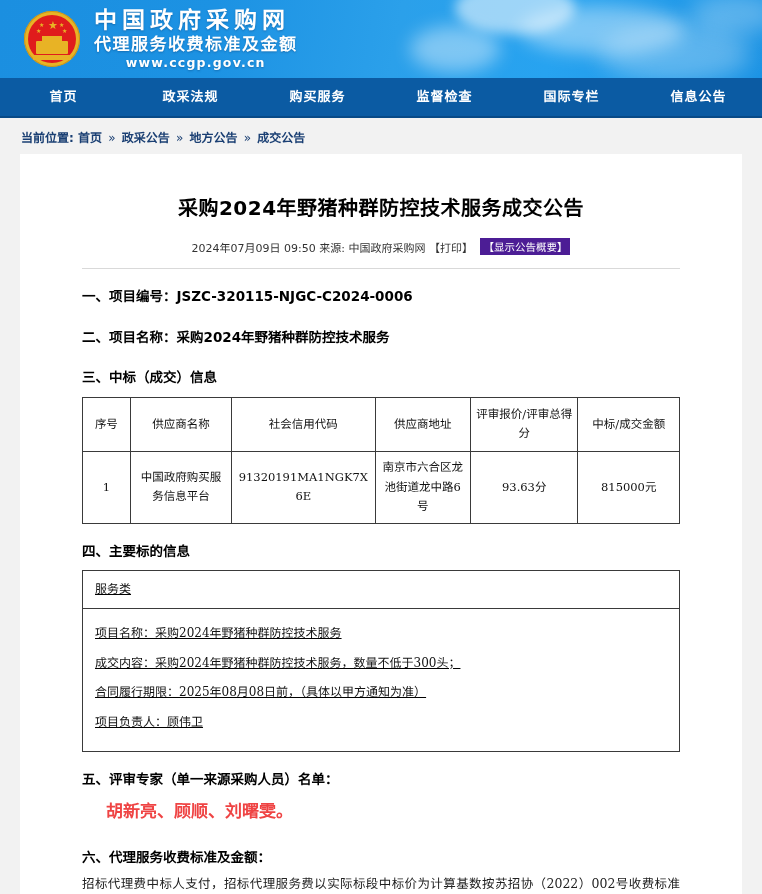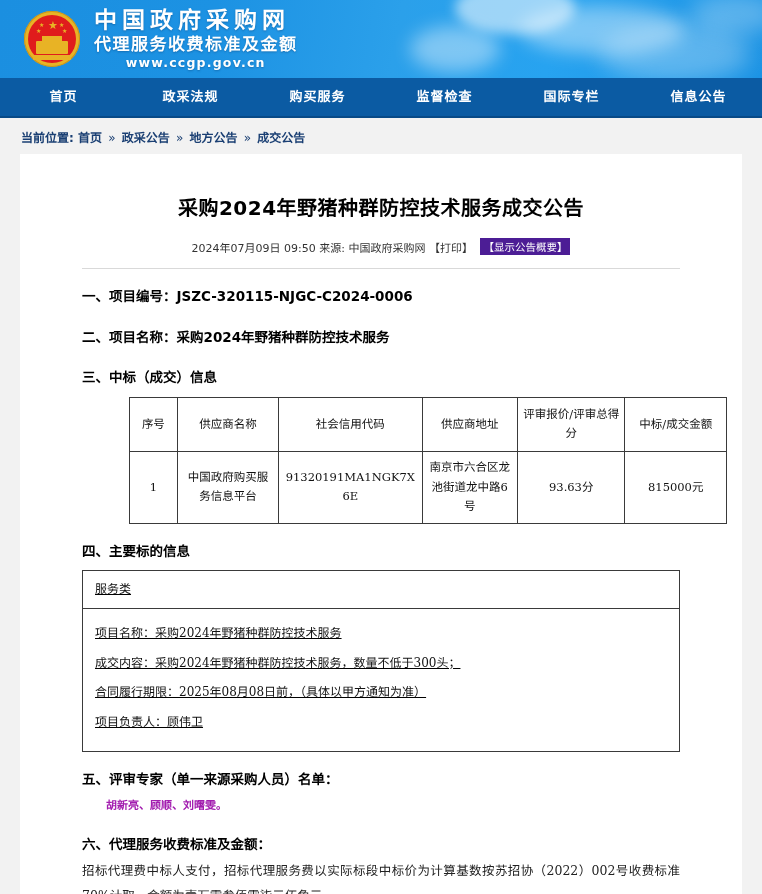--- a/index.html
+++ b/index.html
@@ -206,21 +206,20 @@
     font-family: "DejaVu Serif", "Liberation Serif", serif;
   }
   .para.justify { text-align: justify; }
 
   
   table.grid {
     border-collapse: collapse;
     width: 100%;
     margin-top: 6px;
     table-layout: fixed;
-    margin-left: 47px;
   }
   table.grid td, table.grid th {
     border: 1px solid #3a3a3a;
     font-family: "DejaVu Serif", "Liberation Serif", serif;
     font-size: 11.5px;
     color: #111111;
     font-weight: normal;
     padding: 6px 5px;
     text-align: center;
     vertical-align: middle;
@@ -241,22 +240,22 @@
     font-size: 12px;
     color: #111111;
     padding: 9px 12px;
     text-align: left;
     line-height: 1.6;
   }
   table.subject td.body-cell { padding: 10px 12px 14px 12px; }
   table.subject .row-line { line-height: 2.45; }
 
   .names {
-    font-size: 11px;
-    color: #a21caf;
+    font-size: 17px;
+    color: #ef4444;
     font-family: Liberation Sans, sans-serif;
     text-indent: 24px;
     line-height: 2.2;
     font-weight: bold;
   }
 </style>
 </head>
 <body>
 
 <div class="banner">

